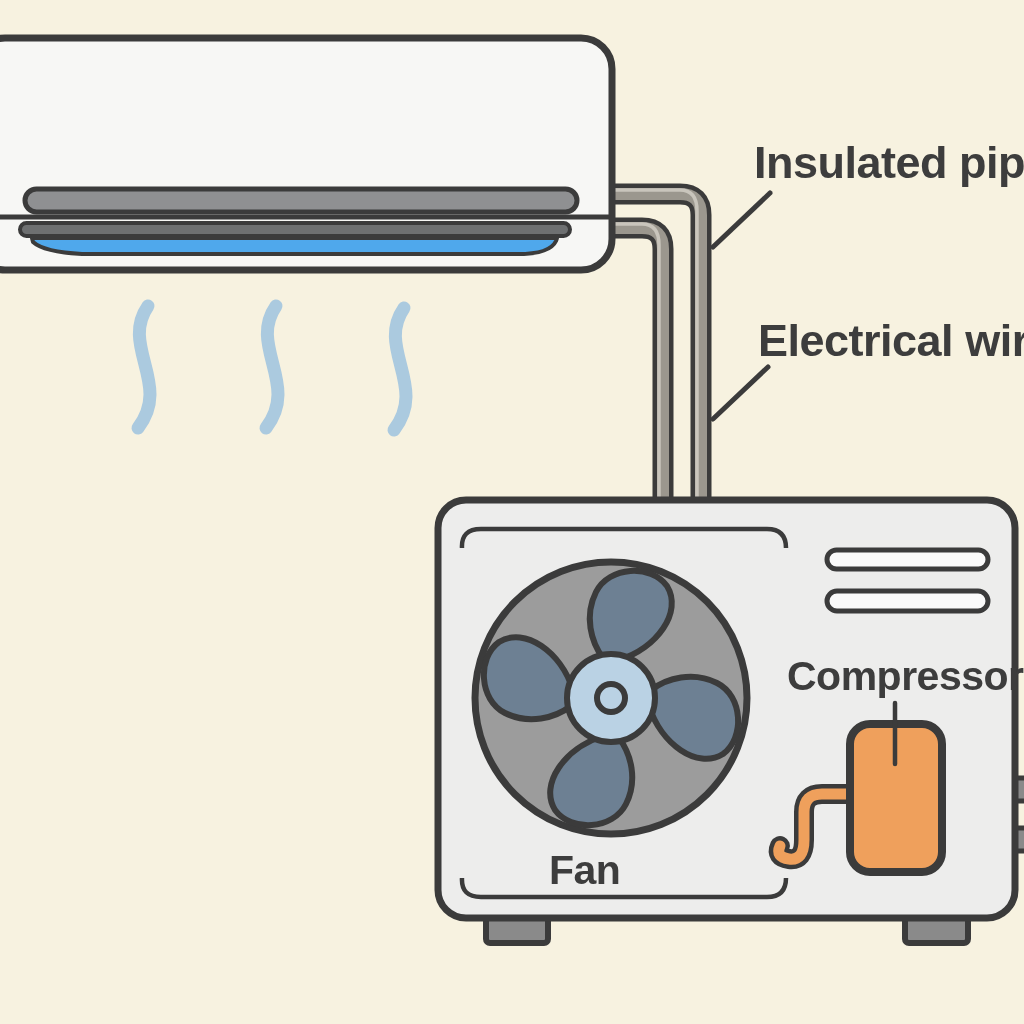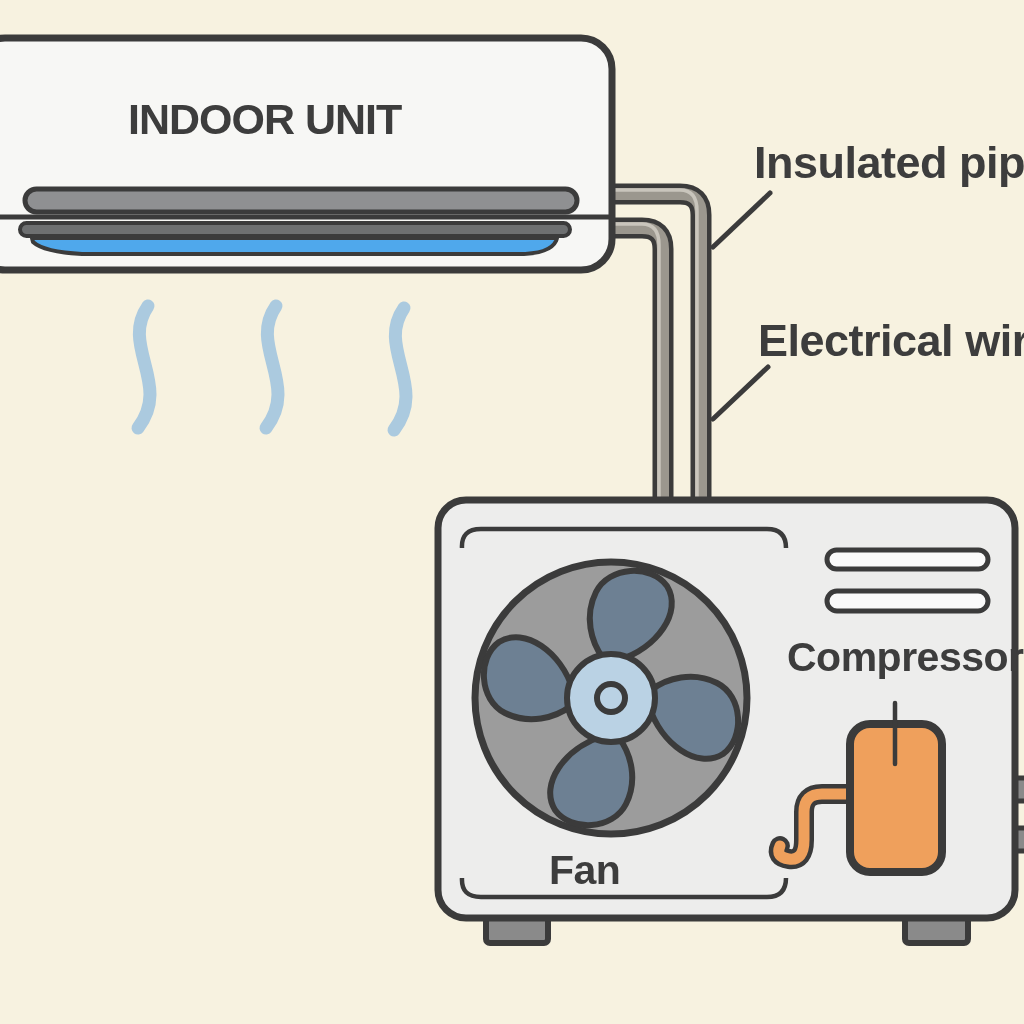--- a/index.html
+++ b/index.html
@@ -18,21 +18,21 @@
     font-family: "Liberation Sans", "DejaVu Sans", sans-serif;
     line-height: 1;
     user-select: none;
   }
   .unit-title { font-weight: bold; letter-spacing: -1px; }
   .part-label { font-weight: 600; letter-spacing: -0.5px; }
   #indoor-title   { left: 128px; top: 98px;  font-size: 43px; }
   #outdoor-title  { left: 66px;  top: 622px; font-size: 45px; }
   #insulated-lbl  { left: 754px; top: 140px; font-size: 45px; }
   #wiring-lbl     { left: 758px; top: 318px; font-size: 45px; }
-  #compressor-lbl { left: 787px; top: 637px; font-size: 41px; }
+  #compressor-lbl { left: 787px; top: 656px; font-size: 41px; }
   #fan-lbl        { left: 549px; top: 850px; font-size: 41px; text-align: center; }
 </style>
 </head>
 <body>
 
 <div id="stage">
 
   <svg width="1024" height="1024" viewBox="0 0 1024 1024">
 
     <g fill="none" style="stroke:var(--wave-blue,#ABCADF)" stroke-width="13" stroke-linecap="round">
@@ -102,18 +102,17 @@
         <path d="M 895,703 L 895,764" fill="none" style="stroke:var(--ink,#3B3B3B)" stroke-width="4.5" stroke-linecap="round"></path>
       </g>
     </g>
 
     <g fill="none" style="stroke:var(--ink,#3B3B3B)" stroke-width="5" stroke-linecap="round">
       <path d="M 713,247 L 770,193"></path>
       <path d="M 713,419 L 768,367"></path>
     </g>
   </svg>
 
-  <div id="indoor-title" class="label unit-title">INDOOR UNIT</div>
   <div id="insulated-lbl" class="label part-label">Insulated pipe</div>
   <div id="wiring-lbl" class="label part-label">Electrical wiring</div>
   <div id="compressor-lbl" class="label part-label">Compressor</div>
   <div id="fan-lbl" class="label part-label">Fan</div>
 </div>
 
 </body></html>

